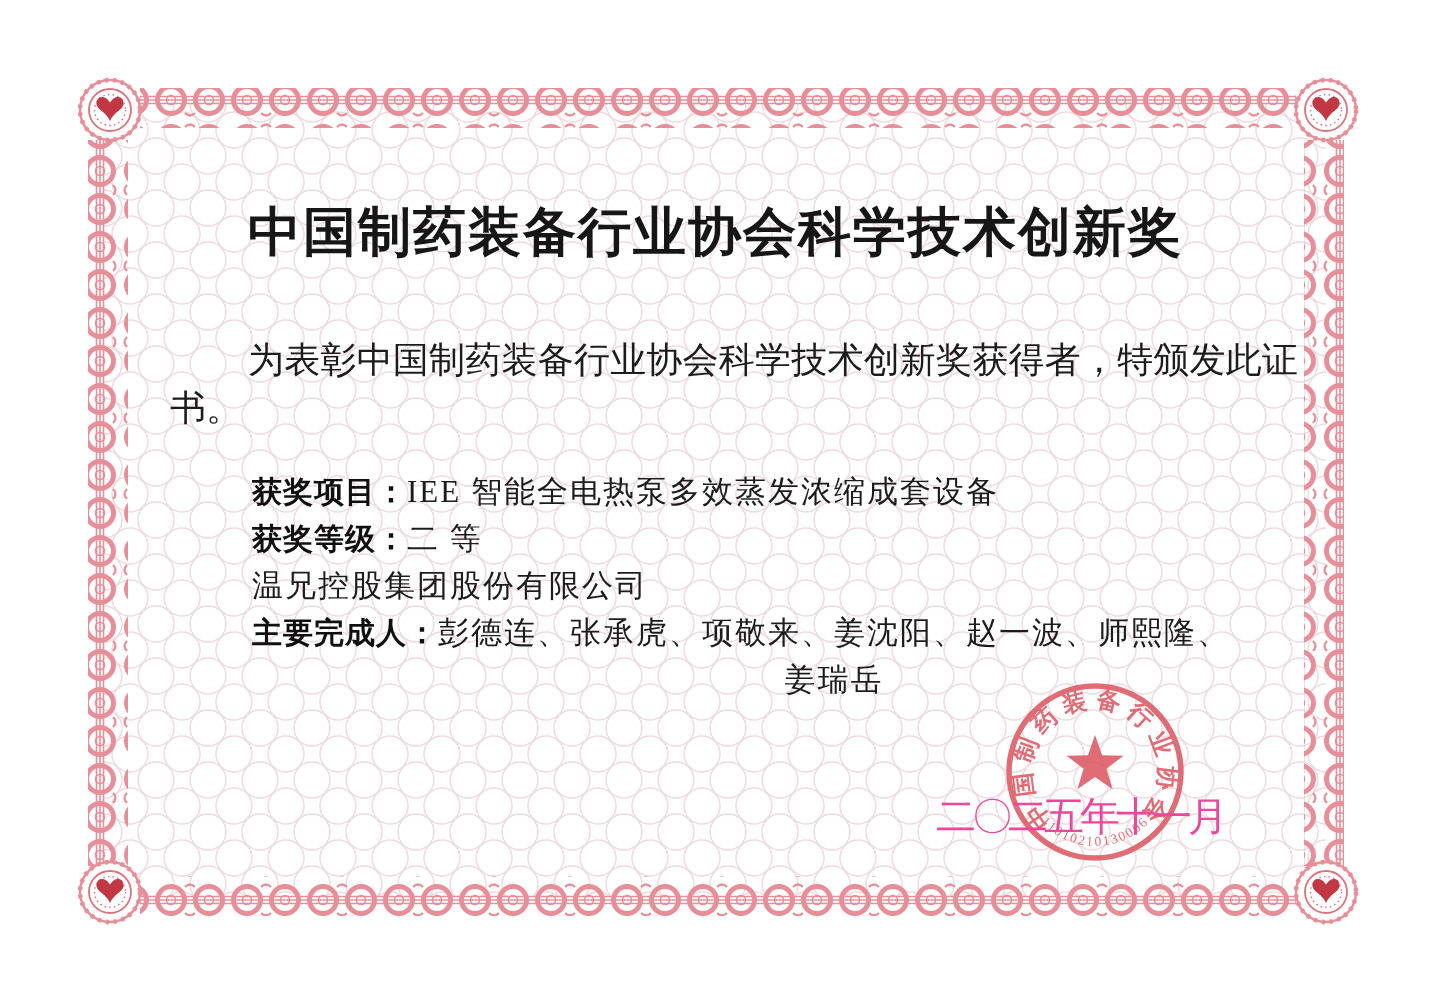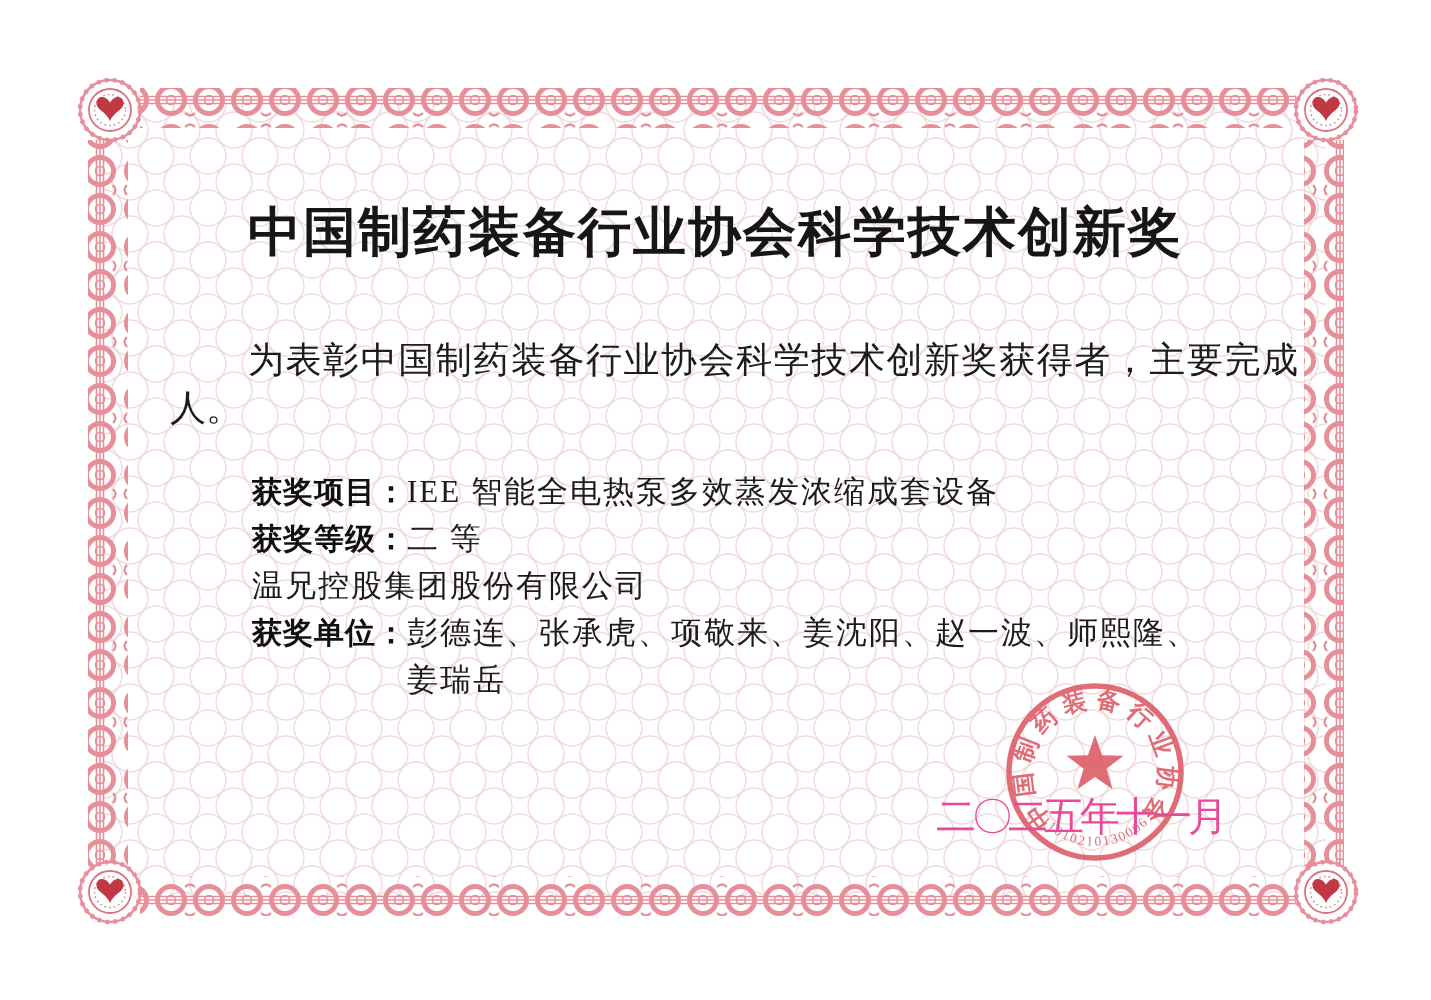--- a/index.html
+++ b/index.html
@@ -17,21 +17,21 @@
     position:absolute;left:170px;top:336px;width:1128px;z-index:2;
     font-size:36px;line-height:48px;text-indent:78px;text-align:justify;color:#1c1c1c;
   }
   .fields{position:absolute;left:252px;top:468px;z-index:2;}
   .frow{display:flex;align-items:baseline;line-height:47px;}
   .flabel{
     font-family:"Liberation Sans","DejaVu Sans",sans-serif;font-weight:bold;
     font-size:30px;color:#101010;white-space:nowrap;letter-spacing:1px;
   }
   .fvalue{font-size:31px;letter-spacing:2px;color:#1c1c1c;}
-  .fvalue .vline{display:block;}
+  .fvalue .vline{display:block;text-align:center;}
   .date{
     position:absolute;left:936px;top:789px;z-index:3;
     font-size:40px;letter-spacing:-4px;color:#ec4899;white-space:nowrap;
   }
   .stamp{position:absolute;left:984px;top:661px;width:222px;height:222px;z-index:1;}
   .stamp text{font-family:"Liberation Serif","DejaVu Serif",serif;}
 </style>
 </head>
 <body>
 
@@ -119,36 +119,36 @@
         <textPath href="#arcTop" startOffset="50%" text-anchor="middle">中国制药装备行业协会</textPath>
       </text>
       <text font-size="13.5" fill="#dc5964" letter-spacing="2">
         <textPath href="#arcBottom" startOffset="50%" text-anchor="middle">11010210130006</textPath>
       </text>
     </g>
   </svg>
 
   <div class="title">中国制药装备行业协会科学技术创新奖</div>
 
-  <div class="body-text">为表彰中国制药装备行业协会科学技术创新奖获得者，主要完成人。</div>
+  <div class="body-text">为表彰中国制药装备行业协会科学技术创新奖获得者，特颁发此证书。</div>
 
   <div class="fields">
     <div class="frow">
       <span class="flabel">获奖项目：</span>
       <span class="fvalue">IEE 智能全电热泵多效蒸发浓缩成套设备</span>
     </div>
     <div class="frow">
       <span class="flabel">获奖等级：</span>
       <span class="fvalue">二 等</span>
     </div>
     <div class="frow">
       <span class="fvalue">温兄控股集团股份有限公司</span>
     </div>
     <div class="frow">
-      <span class="flabel">获奖单位：</span>
+      <span class="flabel">主要完成人：</span>
       <span class="fvalue">
         <span class="vline">彭德连、张承虎、项敬来、姜沈阳、赵一波、师熙隆、</span>
         <span class="vline">姜瑞岳</span>
       </span>
     </div>
   </div>
 
   <div class="date">二〇二五年十一月</div>
 
 </div>

